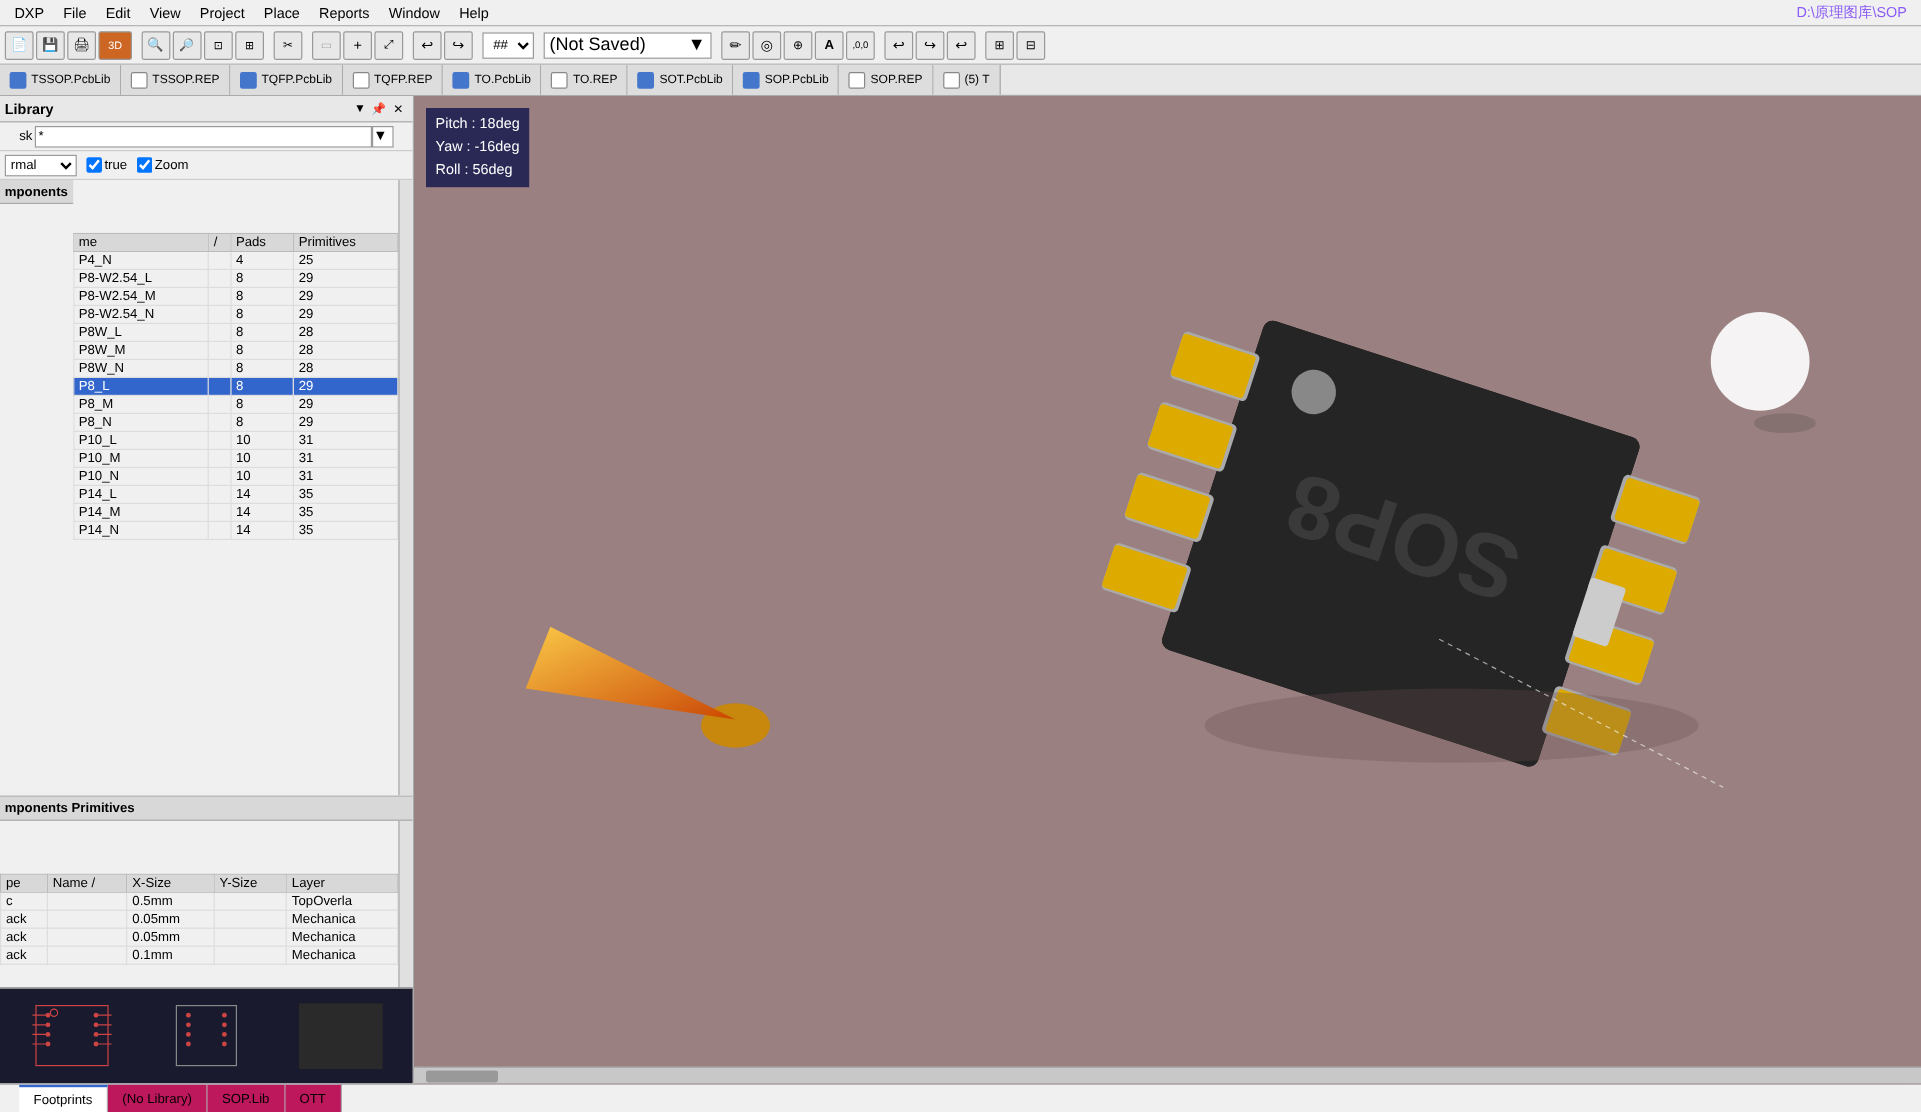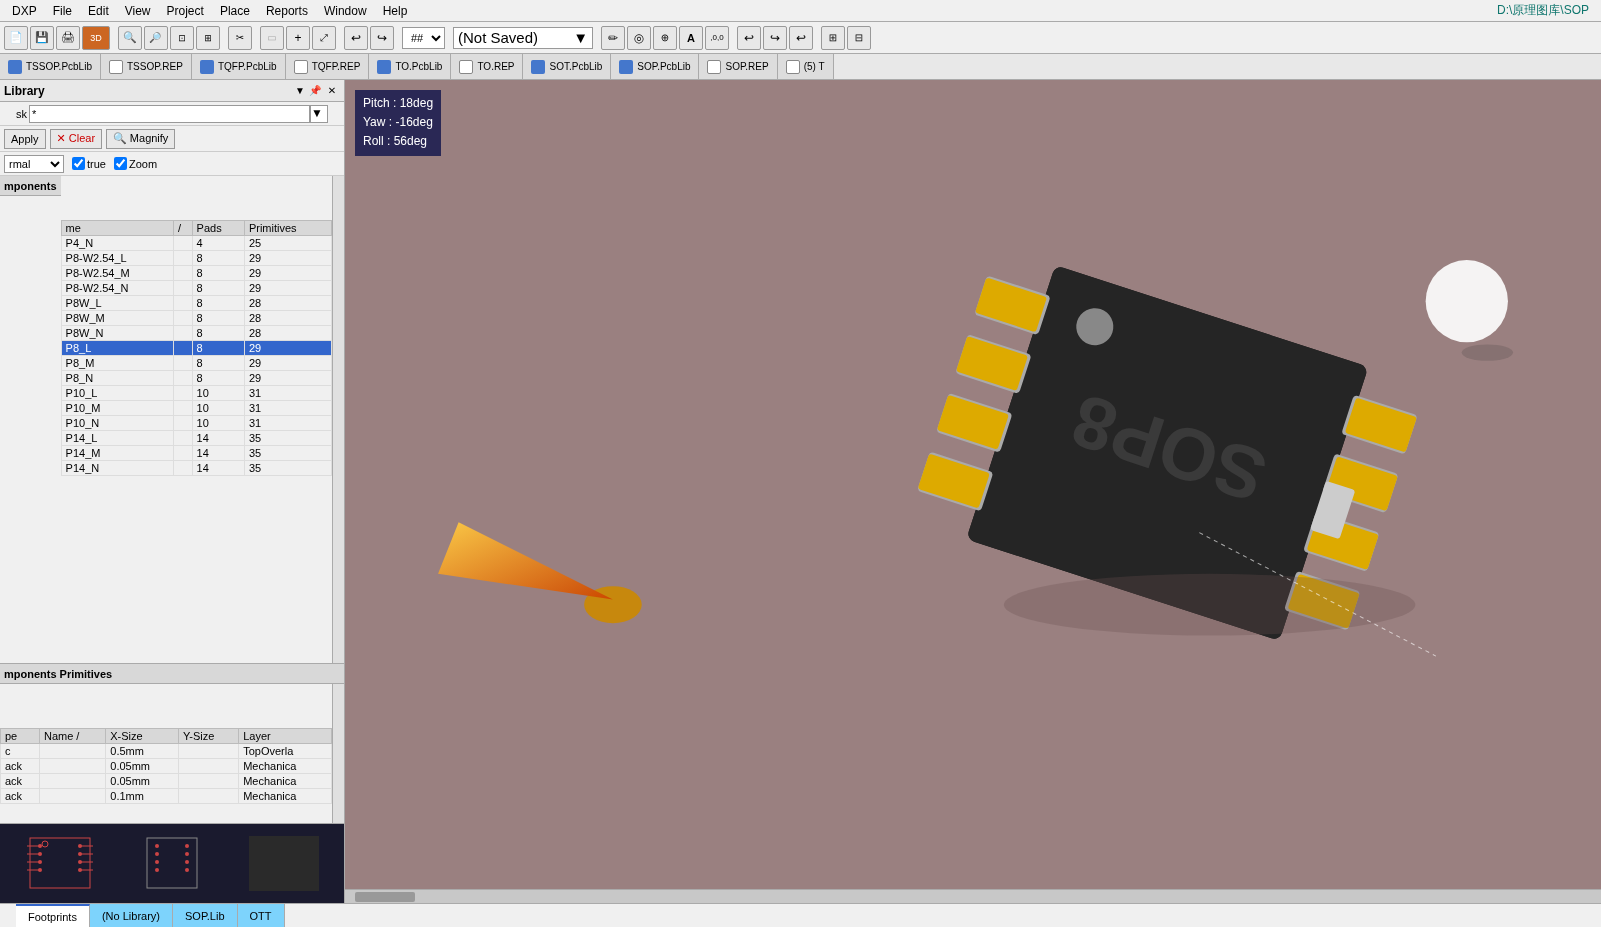--- a/index.html
+++ b/index.html
@@ -14,21 +14,21 @@
       padding: 0 4px;
     }
     .menu-item {
       padding: 2px 8px;
       cursor: pointer;
       font-size: 12px;
     }
     #title-right {
       margin-left: auto;
       font-size: 12px;
-      color: #0f766e;
+      color: #8b5cf6;
       padding-right: 8px;
     }
 
     
     #toolbar {
       display: flex; align-items: center;
       background: #f0f0f0;
       border-bottom: 1px solid #aaa;
       height: 32px;
       padding: 2px 4px;
@@ -286,21 +286,21 @@
       align-items: center;
       font-size: 11px;
       padding: 0 16px;
     }
     .status-tab {
       padding: 0 12px;
       height: 24px;
       display: flex; align-items: center;
       border-right: 1px solid #aaa;
       cursor: pointer;
-      background: #7dd3fc;
+      background: #be185d;
     }
     .status-tab.active { background: white; border-top: 2px solid #3366cc; }
 
     
     #h-scrollbar {
       height: 14px;
       background: #d0d0d0;
       border-top: 1px solid #aaa;
       display: flex; align-items: center;
     }
@@ -424,25 +424,20 @@
       <div class="lib-icon-btn">📌</div>
       <div class="lib-icon-btn">✕</div>
     </div>
 
     <div id="search-row">
       <span id="search-label">sk</span>
       <input id="search-input" type="text" value="*" style="">
       <div id="search-dropdown">▼</div>
     </div>
 
-    <div id="action-row">
-      <div class="action-btn">Apply</div>
-      <div class="action-btn" style="color:#cc0000;">✕ Clear</div>
-      <div class="action-btn">🔍 Magnify</div>
-    </div>
 
     <div id="filter-row">
       <select class="filter-dropdown">
         <option>rmal</option>
         <option>Normal</option>
       </select>
       <label class="filter-checkbox">
         <input type="checkbox" checked="" style="">
         <span>true</span>
       </label>

